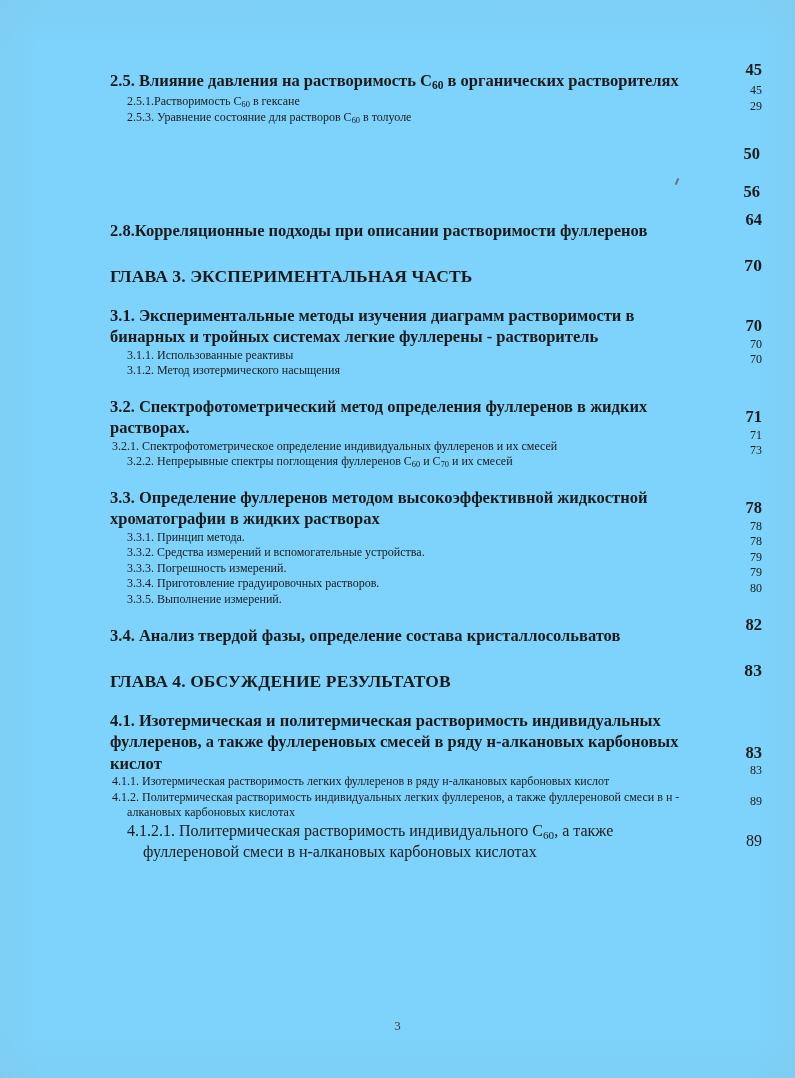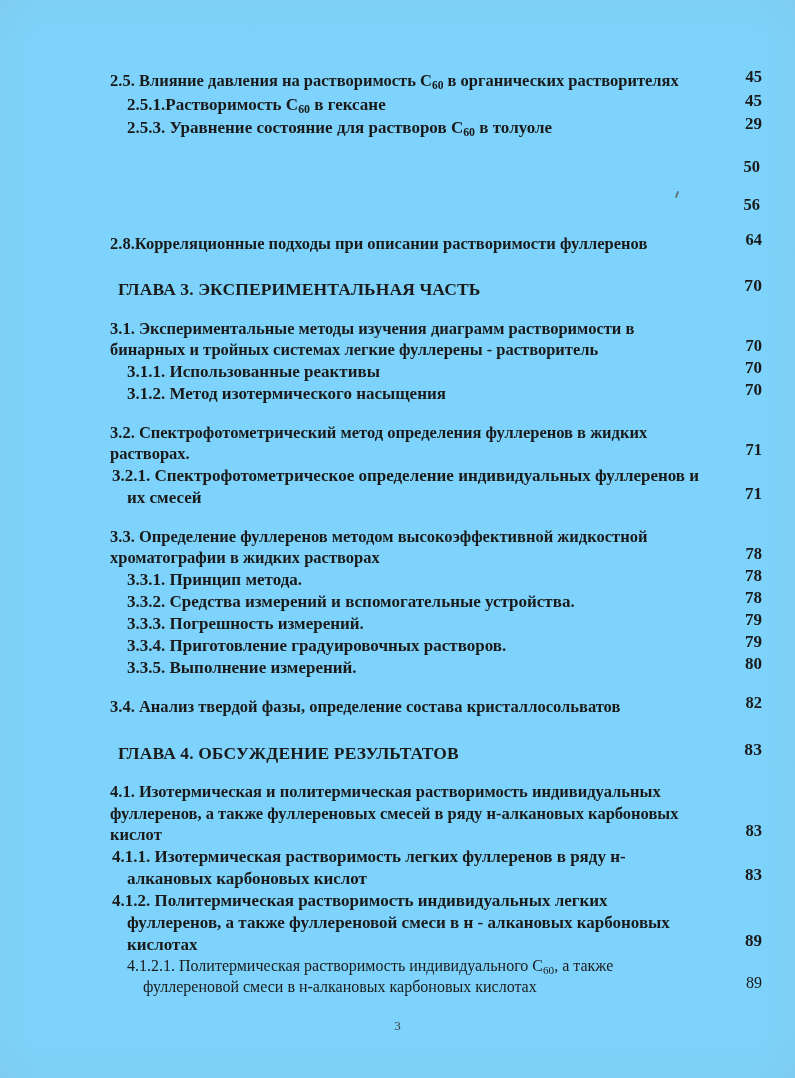--- a/index.html
+++ b/index.html
@@ -42,21 +42,21 @@
     display: block;
     padding-right: 56px;       
     line-height: 1.30;
   }
   .row .ttl {
     display: block;
   }
   .row .pg {
     position: absolute;
     right: 0;
-    bottom: 4px;                  
+    bottom: 11px;                  
     width: 46px;
     text-align: right;
     white-space: nowrap;
   }
   
   .row.pg-below {
     padding-right: 0;
   }
   .row.pg-below .pg {
     position: static;
@@ -68,26 +68,26 @@
 
   
   .lvl1 {                      
     font-weight: bold;
     font-size: 16.5px;
     margin-left: 0;
   }
   .chapter {                   
     font-weight: bold;
     font-size: 17.5px;
-    margin-left: 8px;
+    margin-left: 0;
     letter-spacing: 0.1px;
   }
   .lvl2 {                      
-    font-weight: bold;
-    font-size: 17px;
+    font-weight: normal;
+    font-size: 12px;
     margin-left: 17px;
   }
   .lvl3 {                      
     font-weight: normal;
     font-size: 16px;
     margin-left: 33px;
   }
   
   .lvl2 .ttl, .lvl3 .ttl, .lvl1 .ttl, .chapter .ttl {
     text-indent: 0;
@@ -202,20 +202,24 @@
     <div class="row lvl1">
       <span class="ttl"><span>3.2. </span><span>Спектрофотометрический метод определения фуллеренов в жидких растворах.</span></span>
       <span class="pg">71</span>
     </div>
 
     <div class="row lvl2 hang">
       <span class="ttl"><span>3.2.1. </span><span>Спектрофотометрическое определение индивидуальных фуллеренов и их смесей</span></span>
       <span class="pg">71</span>
     </div>
 
+    <div class="row lvl2">
+      <span class="ttl"><span>3.2.2. </span><span>Непрерывные спектры поглощения фуллеренов C</span><sub>60</sub><span> и C</span><sub>70</sub><span> и их смесей</span></span>
+      <span class="pg">73</span>
+    </div>
 
     <div class="gap-m"></div>
 
     <div class="row lvl1">
       <span class="ttl"><span>3.3. </span><span>Определение фуллеренов методом высокоэффективной жидкостной хроматографии в жидких растворах</span></span>
       <span class="pg">78</span>
     </div>
 
     <div class="row lvl2">
       <span class="ttl"><span>3.3.1. </span><span>Принцип метода.</span></span>

